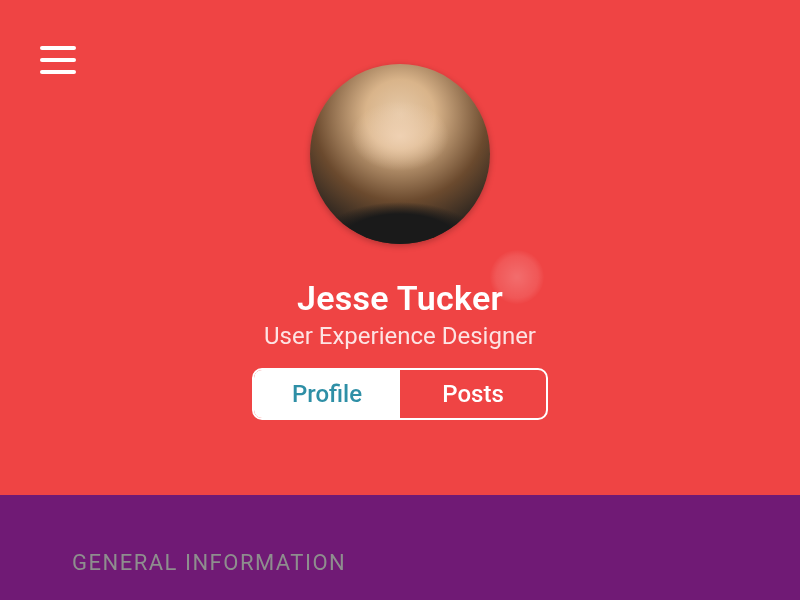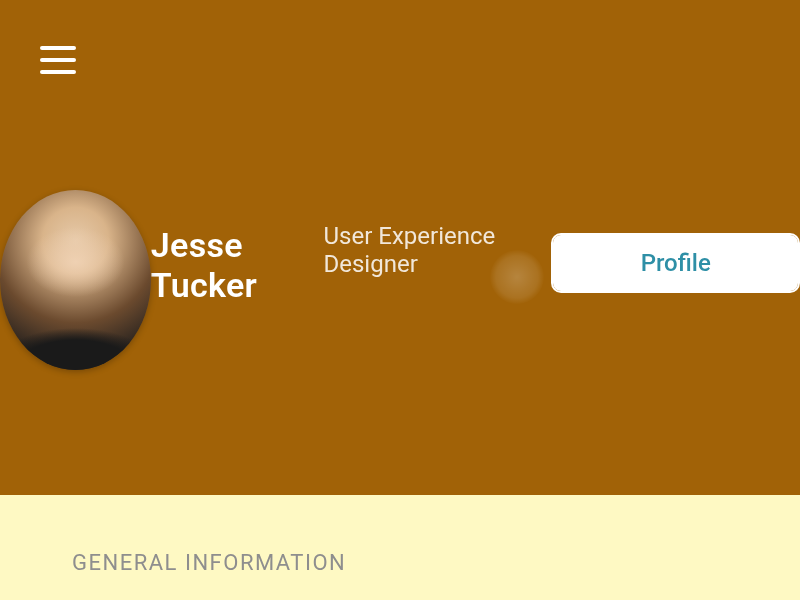--- a/index.html
+++ b/index.html
@@ -1,23 +1,23 @@
 <!DOCTYPE html>
 <html><head>
 <meta charset="utf-8">
 <style>
   * { margin: 0; padding: 0; box-sizing: border-box; }
   html, body { width: 800px; height: 600px; overflow: hidden; font-family: -apple-system, BlinkMacSystemFont, "Segoe UI", Roboto, Helvetica, Arial, sans-serif; }
   .header {
-    background: #a16207;
+    background: #ef4444;
     width: 800px;
     height: 495px;
     position: relative;
     display: flex;
-    flex-direction: row;
+    flex-direction: column;
     align-items: center;
   }
   .hamburger {
     position: absolute;
     top: 46px;
     left: 40px;
     width: 36px;
     height: 28px;
     display: flex;
     flex-direction: column;
@@ -56,23 +56,23 @@
     font-weight: 600;
     letter-spacing: 0.3px;
   }
   .role {
     margin-top: 4px;
     color: rgba(255,255,255,0.85);
     font-size: 24px;
     font-weight: 400;
   }
   .segmented {
-    margin-top: 30px;
+    margin-top: 18px;
     width: 296px;
-    height: 60px;
+    height: 52px;
     border: 2px solid #ffffff;
     border-radius: 10px;
     display: flex;
     overflow: hidden;
     position: relative;
   }
   .segmented .tab {
     flex: 1 1 50%;
     display: flex;
     align-items: center;
@@ -96,21 +96,21 @@
     left: 490px;
     width: 54px;
     height: 54px;
     border-radius: 50%;
     background: radial-gradient(circle, rgba(255,255,255,0.22) 0%, rgba(255,255,255,0.10) 55%, rgba(255,255,255,0) 72%);
     pointer-events: none;
   }
   .content {
     width: 800px;
     height: 105px;
-    background: #fef9c3;
+    background: #701a75;
     padding: 55px 0 0 72px;
   }
   .section-title {
     color: #8E8E8E;
     font-size: 22px;
     letter-spacing: 1.5px;
     font-weight: 400;
   }
 </style>
 </head>
@@ -127,18 +127,21 @@
 
   <div class="name">Jesse Tucker</div>
   <div class="role">User Experience Designer</div>
 
   <div class="ripple"></div>
 
   <div class="segmented">
     <div class="tab active">
       <span>Profile</span>
     </div>
+    <div class="tab inactive">
+      <span>Posts</span>
+    </div>
   </div>
 </div>
 
 <div class="content">
   <div class="section-title">GENERAL INFORMATION</div>
 </div>
 
 </body></html>

